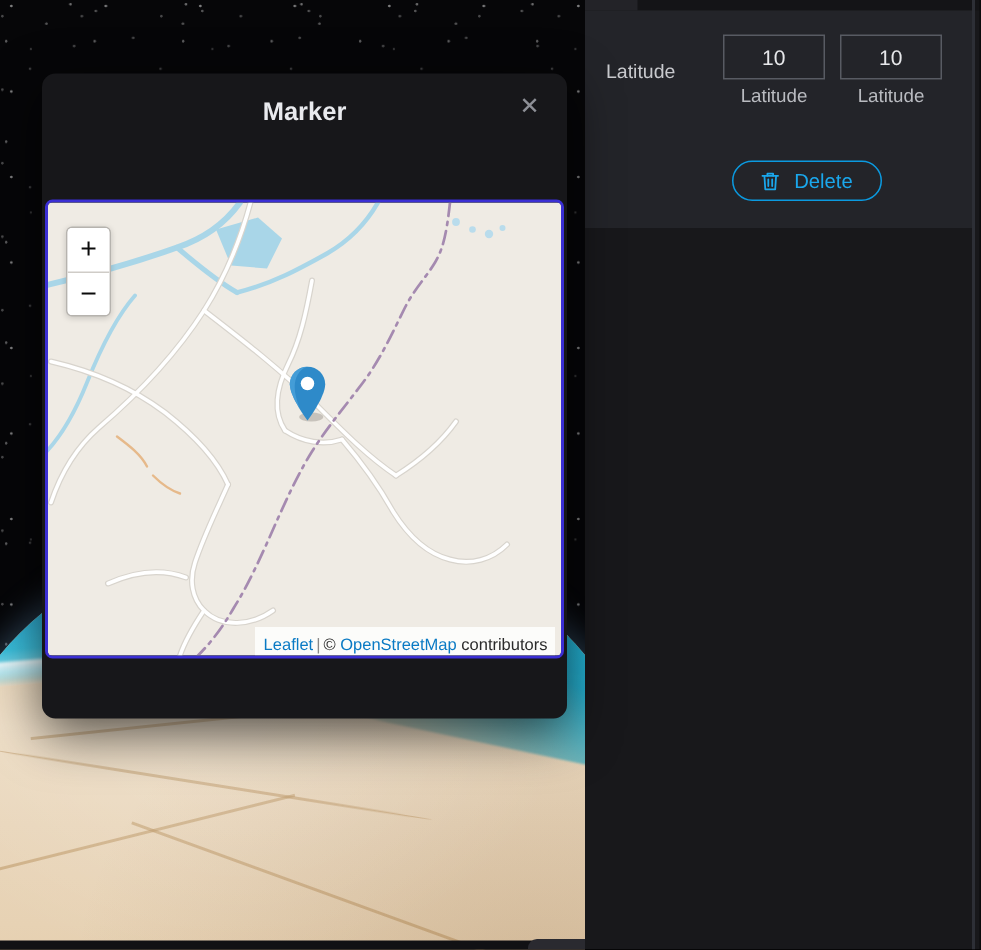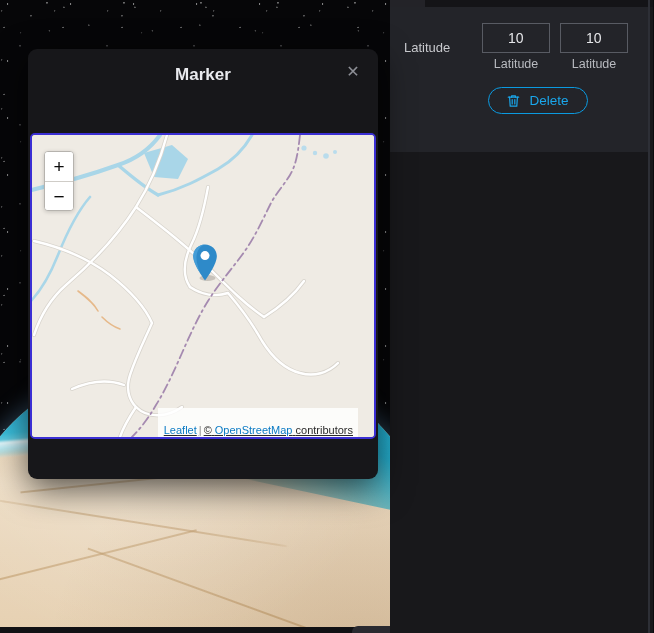--- a/index.html
+++ b/index.html
@@ -126,21 +126,21 @@
     font-size: 14px;
     font-family: "Liberation Sans", sans-serif;
     padding: 0 25px;
     outline: none;
   }
   .field-caption {
     margin-top: 4px; text-align: center;
     color: #b9bbc0; font-size: 12.5px;
   }
   .delete-wrap {
-    position: absolute; left: 0; top: 80px; width: 258px;
+    position: absolute; left: 0; top: 100px; width: 258px;
     display: flex; justify-content: center; padding-left: 38px;
   }
   .delete-btn {
     display: inline-flex; align-items: center; justify-content: center; gap: 9px;
     height: 27px; padding: 0 18px;
     border: 1px solid #0b9ae0;
     border-radius: 14px;
     background: transparent;
     color: #1aa7ec; font-size: 13.5px;
     font-family: "Liberation Sans", sans-serif;
@@ -213,27 +213,26 @@
     background: #fff; border: none;
     color: #0b0b0b; font-size: 19px; line-height: 29px;
     text-align: center; cursor: pointer;
     font-family: "Liberation Sans", sans-serif;
   }
   .zoom-btn + .zoom-btn { border-top: 1px solid #cfccc7; }
 
   .marker-pin { position: absolute; left: 160px; top: 108px; z-index: 4; }
 
   .attrib {
-    position: absolute; right: 16px; bottom: 0; z-index: 6;
+    position: absolute; right: 4px; bottom: 0; z-index: 6;
     background: rgba(255,255,255,.82);
-    padding: 16px 5px 1px 6px;
+    padding: 6px 5px 1px 6px;
     font-size: 11px; color: #2b2b2b;
     font-family: "Liberation Sans", sans-serif;
     white-space: nowrap;
-    text-decoration: underline;
   }
   .attrib a { color: #0a7ac4; text-decoration: none; }
   .attrib .sep { color: #888; padding: 0 2px; }
 </style>
 </head>
 <body>
 
 <div id="root">
 
   <div class="viewer">

